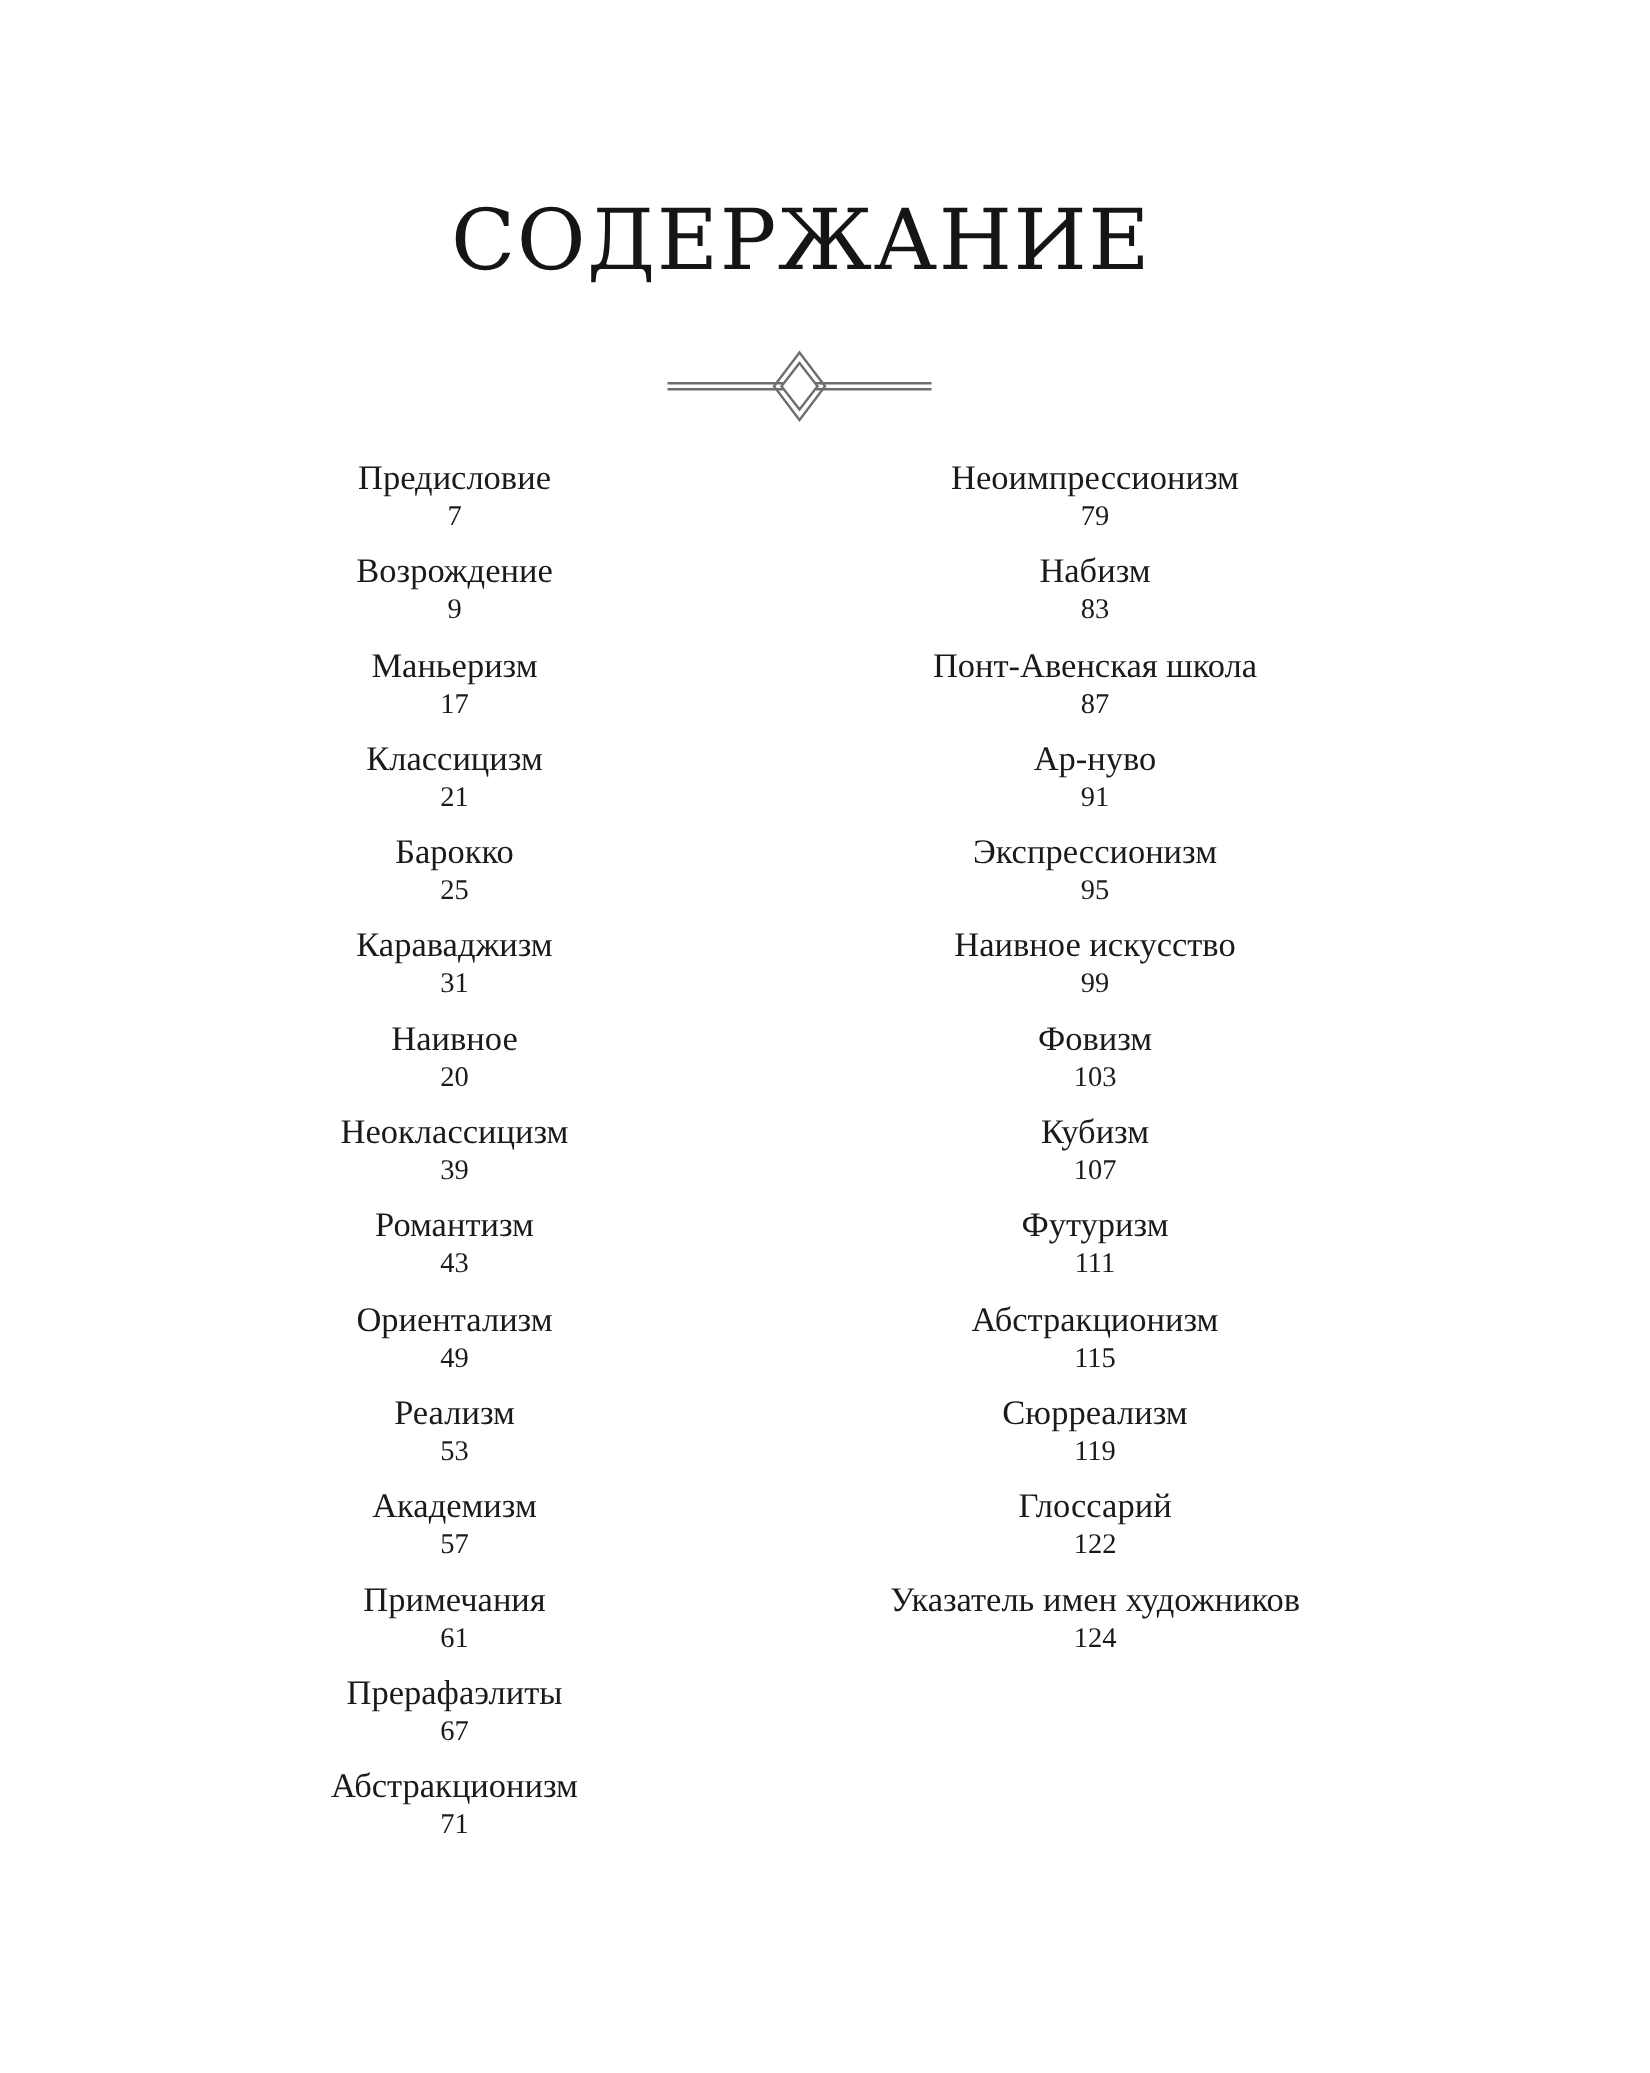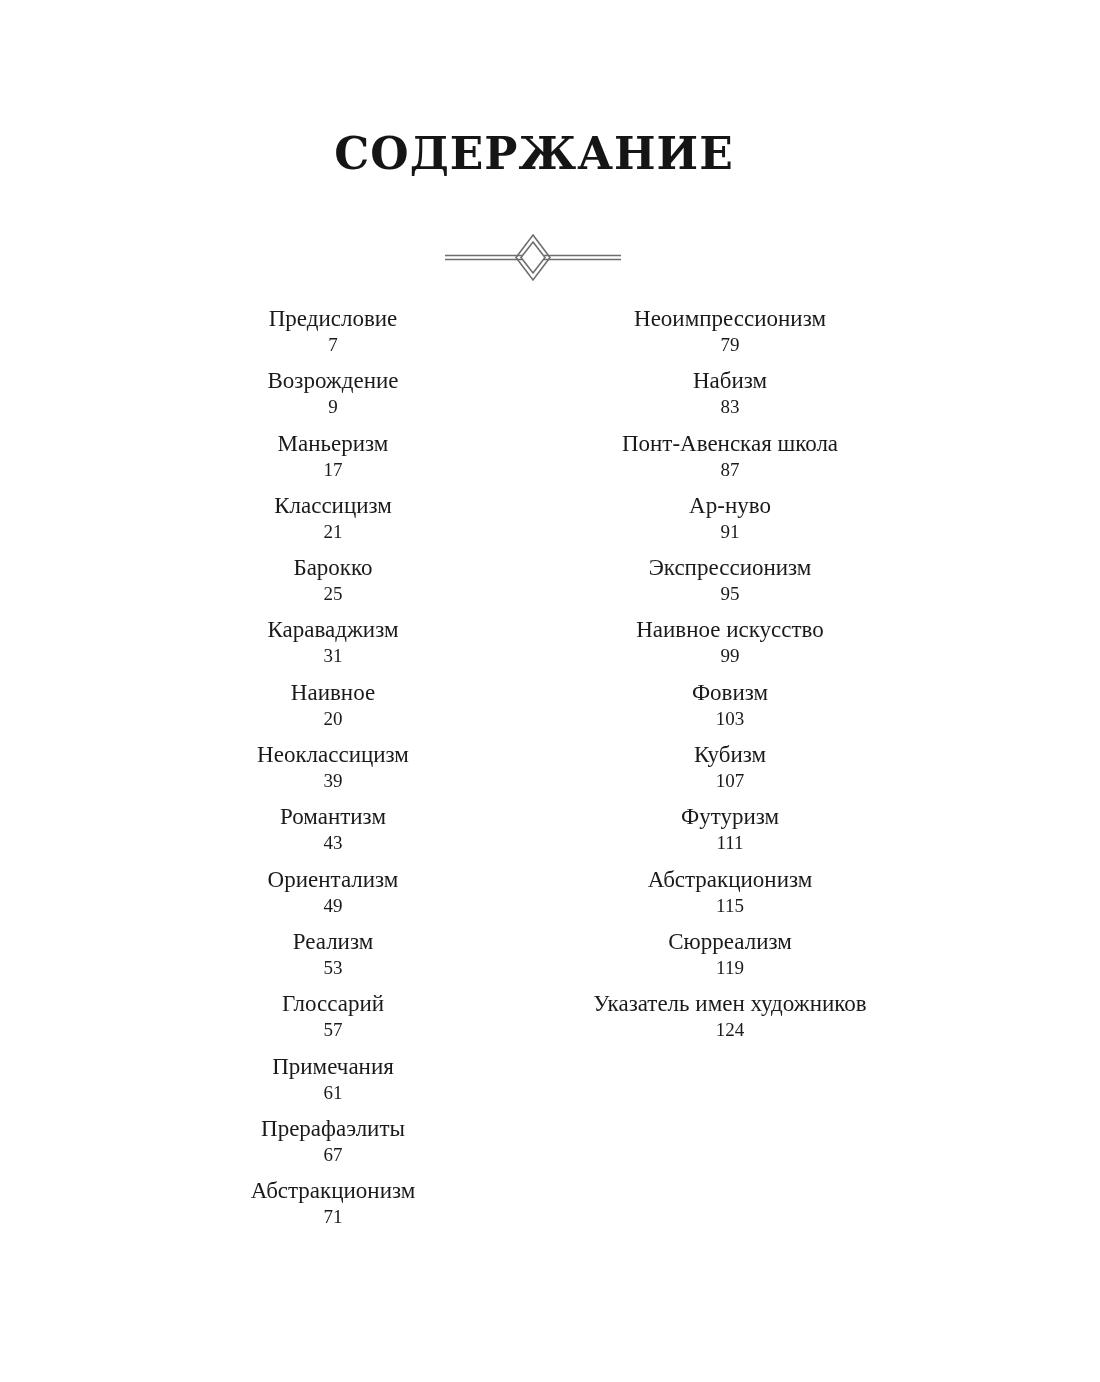--- a/index.html
+++ b/index.html
@@ -1,23 +1,23 @@
 <!DOCTYPE html>
 <html><head>
 <meta charset="utf-8">
 <style>
   html, body { margin: 0; padding: 0; background: #ffffff; }
   body { width: 1100px; height: 1382px; position: relative; overflow: hidden;
          font-family: "Liberation Serif", "DejaVu Serif", serif; color: #1a1a1a; }
   .title { position: absolute; left: 0; width: 1068px; top: 128px; text-align: center;
-           font-family: "DejaVu Serif", serif; font-weight: bold; font-size: 44px;
+           font-family: "DejaVu Serif", serif; font-weight: normal; font-size: 56px;
            letter-spacing: 1px; color: #151515; margin: 0; }
   .ornament { position: absolute; left: 444px; top: 233px; width: 178px; height: 50px; }
   .col { position: absolute; top: 305px; width: 420px; }
-  .col.left { left: 123px; }
+  .col.left { left: 93px; }
   .col.right { left: 520px; }
   .entry { text-align: center; height: 62.3px; }
   .entry .name { font-size: 23px; line-height: 28px; display: block; }
   .entry .page { font-size: 19px; line-height: 24px; display: block; }
 </style>
 </head>
 <body>
 
 <h1 class="title">СОДЕРЖАНИЕ</h1>
 
@@ -71,21 +71,21 @@
     </div>
   <div class="entry">
       <span class="name">Ориентализм</span>
       <span class="page">49</span>
     </div>
   <div class="entry">
       <span class="name">Реализм</span>
       <span class="page">53</span>
     </div>
   <div class="entry">
-      <span class="name">Глоссарий</span>
+      <span class="name">Академизм</span>
       <span class="page">57</span>
     </div>
   <div class="entry">
       <span class="name">Примечания</span>
       <span class="page">61</span>
     </div>
   <div class="entry">
       <span class="name">Прерафаэлиты</span>
       <span class="page">67</span>
     </div>
@@ -134,16 +134,20 @@
     </div>
   <div class="entry">
       <span class="name">Абстракционизм</span>
       <span class="page">115</span>
     </div>
   <div class="entry">
       <span class="name">Сюрреализм</span>
       <span class="page">119</span>
     </div>
   <div class="entry">
+      <span class="name">Глоссарий</span>
+      <span class="page">122</span>
+    </div>
+  <div class="entry">
       <span class="name">Указатель имен художников</span>
       <span class="page">124</span>
     </div>
 </div>
 
 </body></html>

